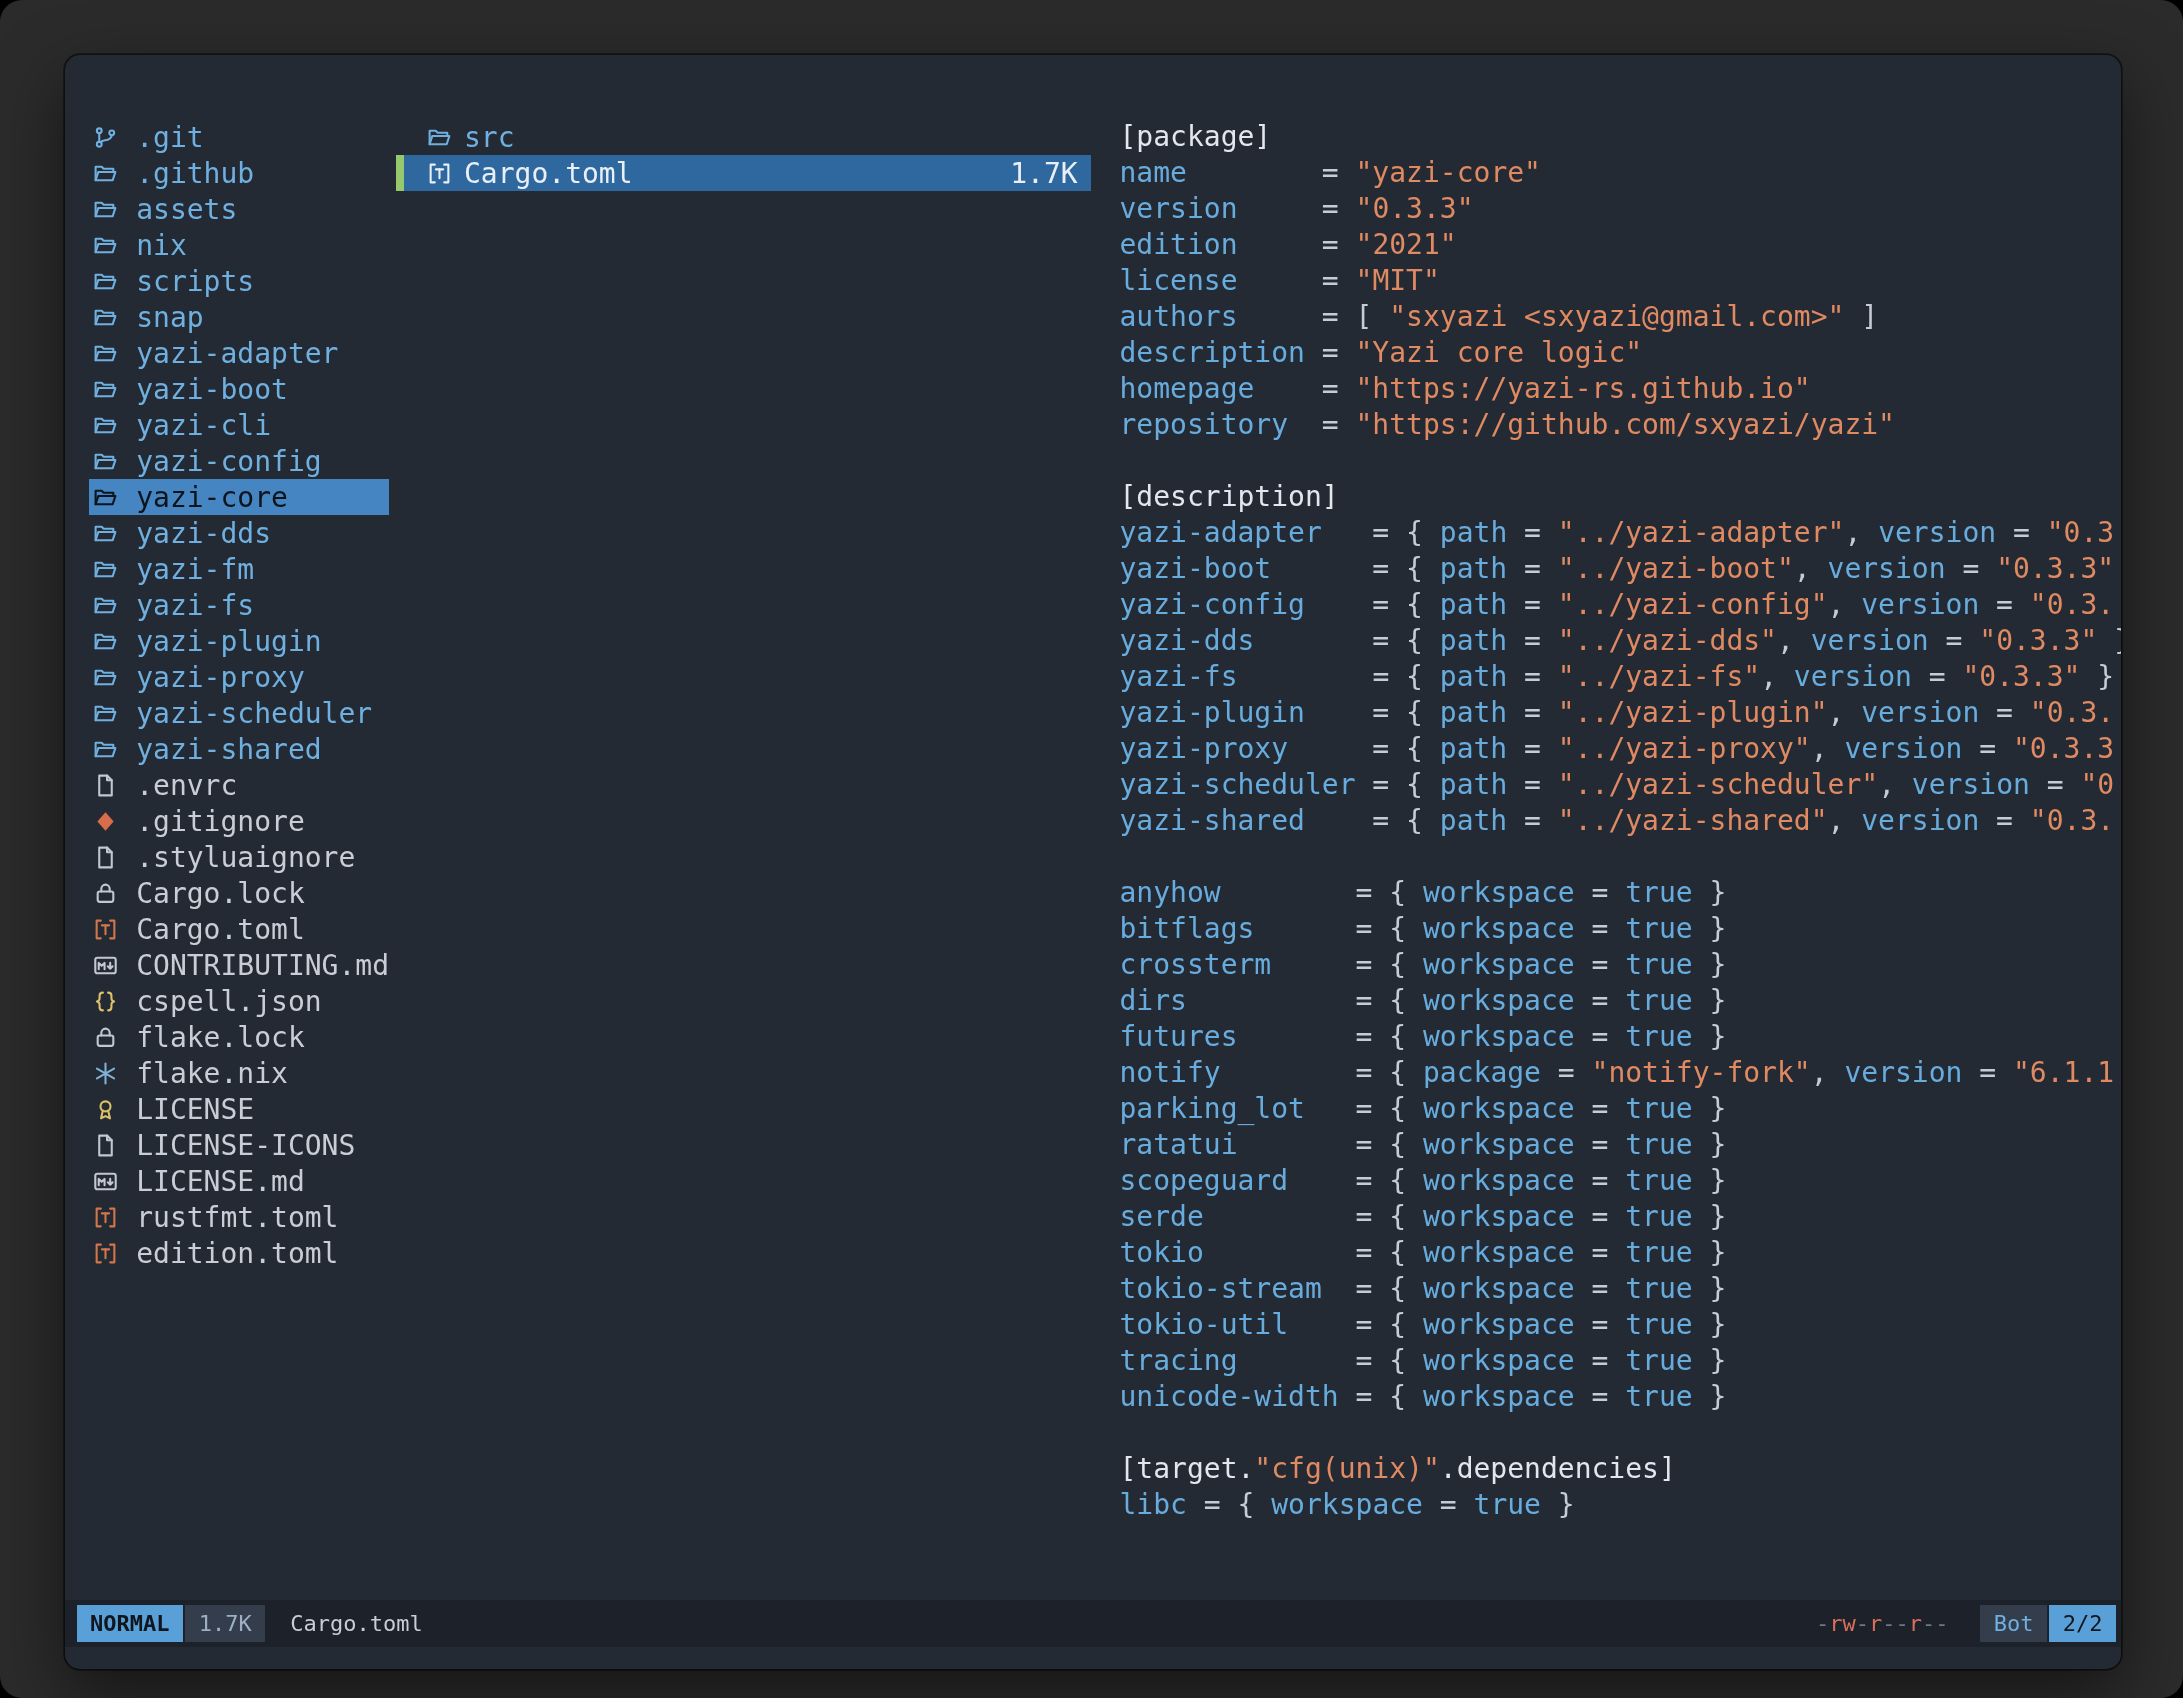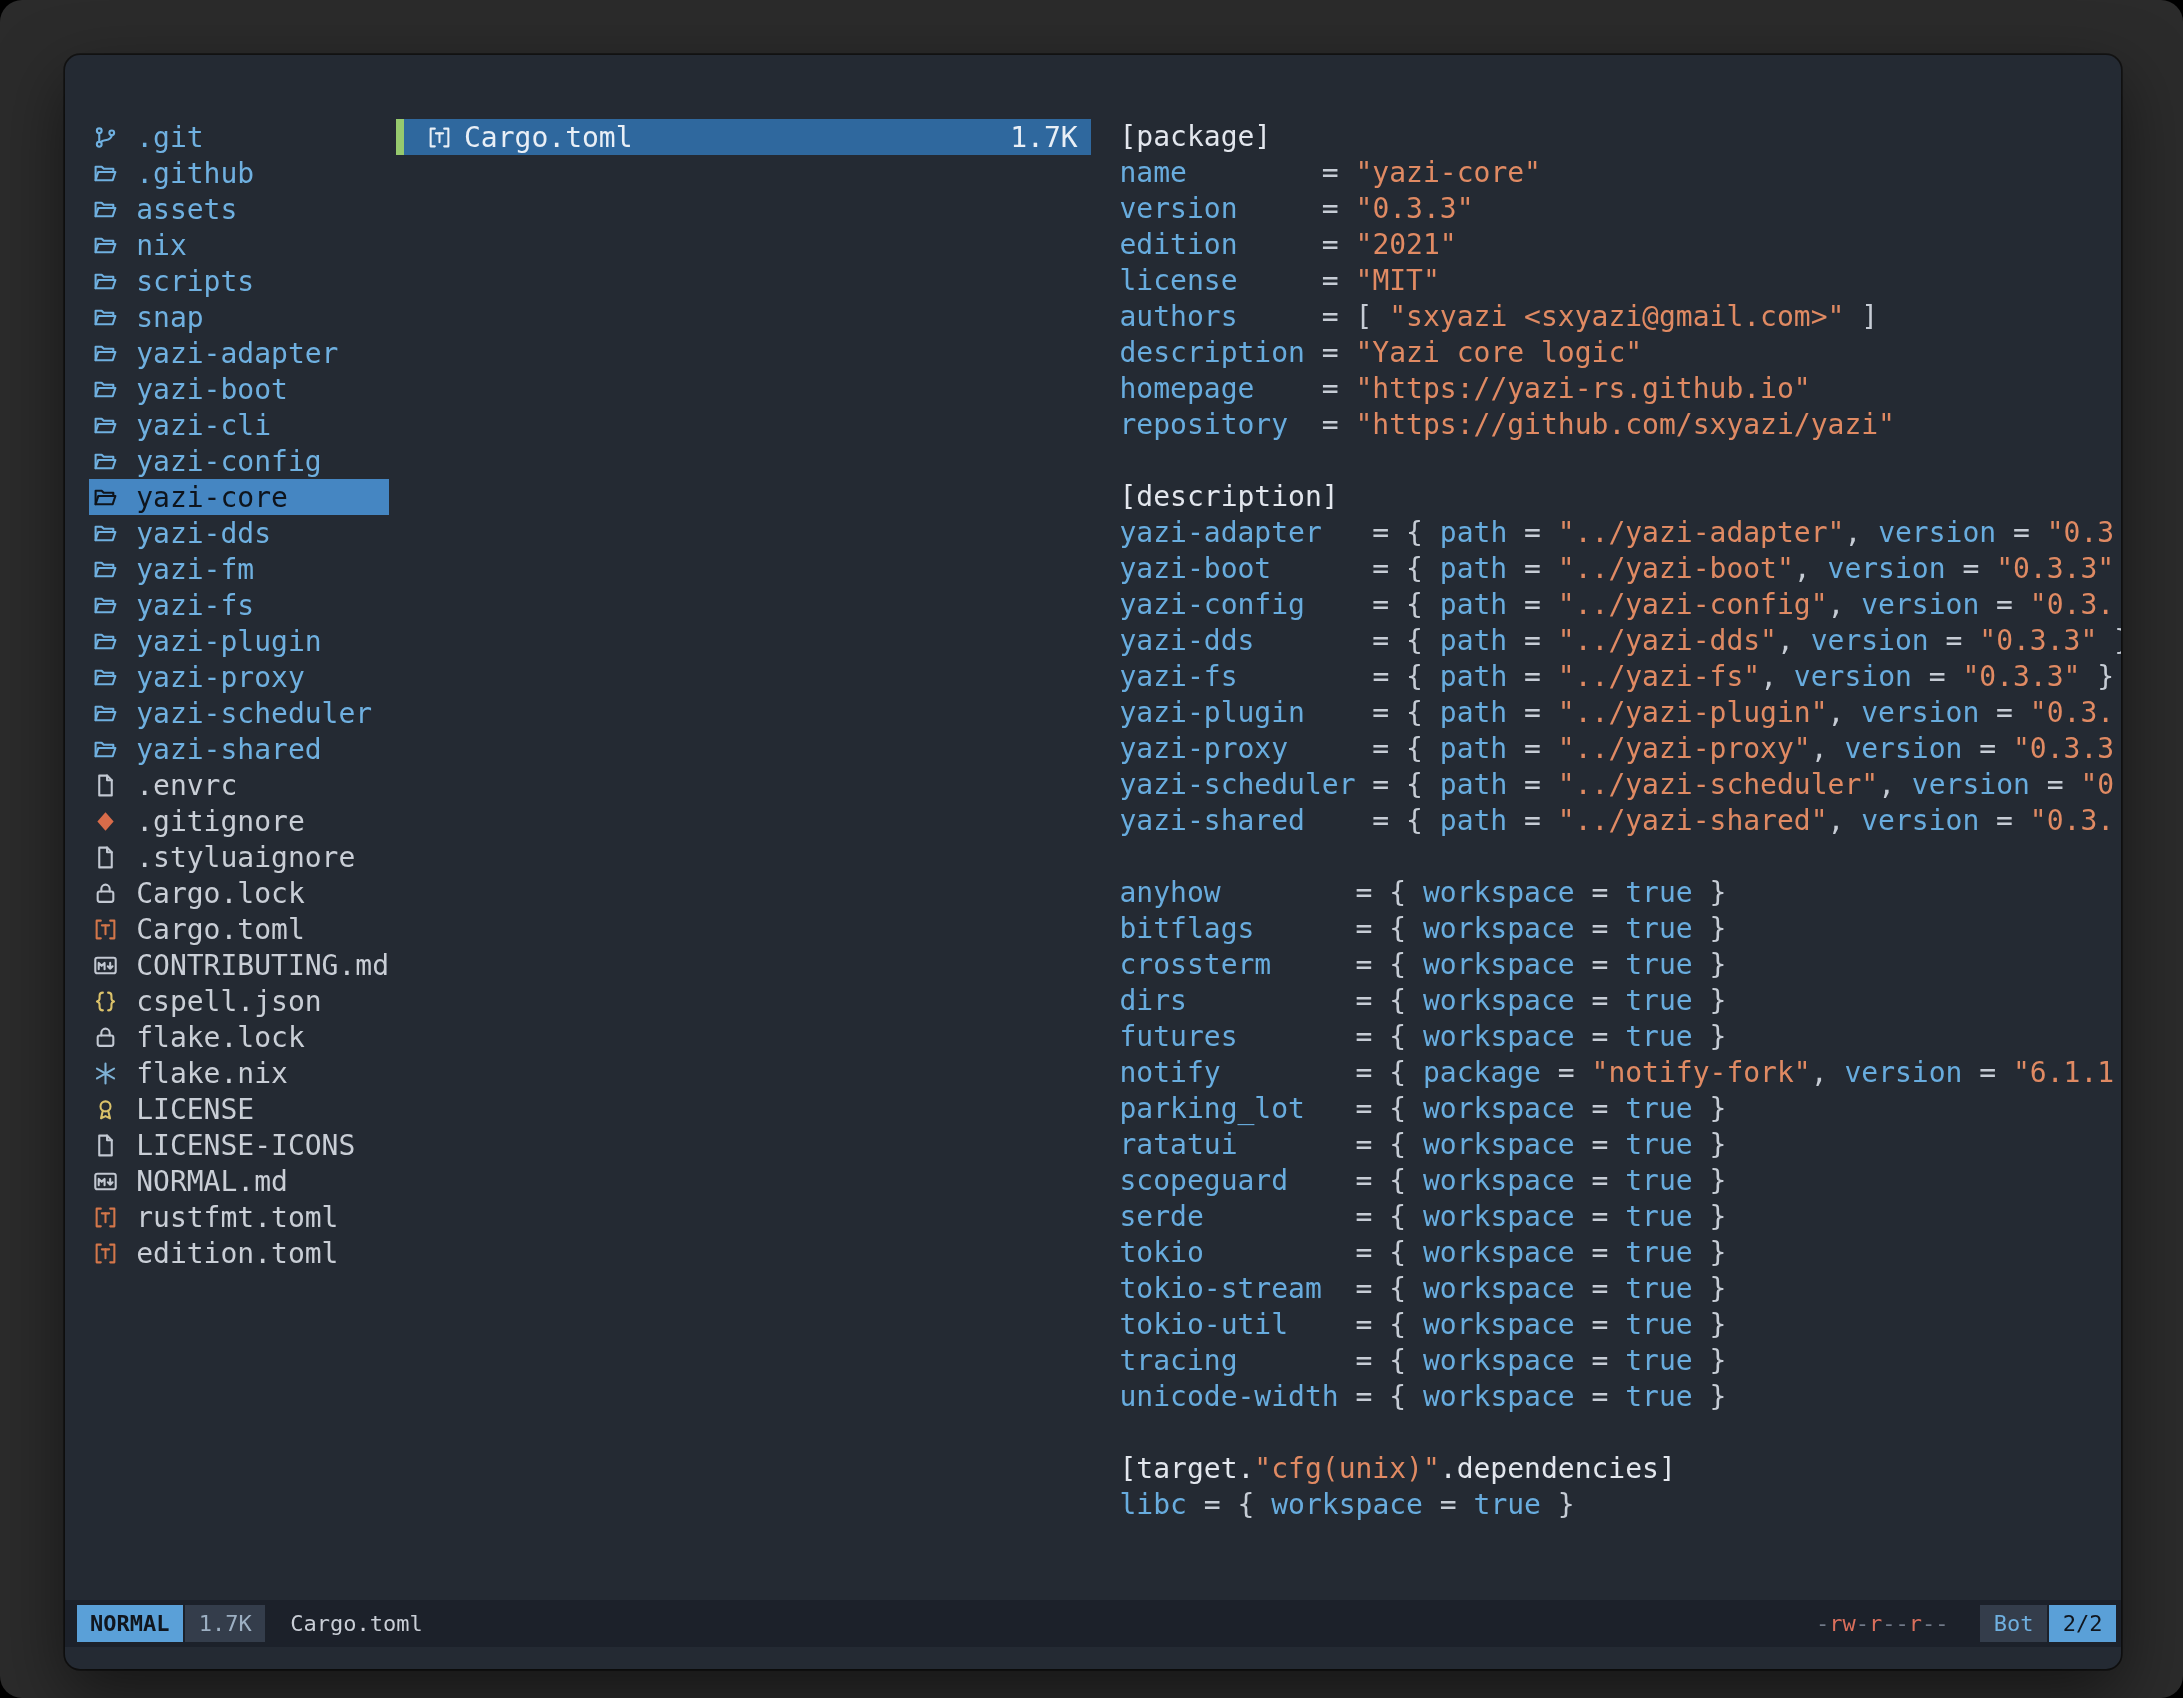--- a/index.html
+++ b/index.html
@@ -172,35 +172,39 @@
                 <path d="M9.5 13l-1.8 7.5 4.3-2.2 4.3 2.2L14.5 13"></path>
               </svg></span><span class="fname">LICENSE</span></div>
           <div class="row"><span class="icon" style="color: rgb(194, 200, 210);"><svg viewBox="0 0 24 24" fill="none" stroke="currentColor" stroke-width="2" stroke-linecap="round" stroke-linejoin="round">
                 <path d="M6 2.5h7.5l4.5 4.5v14.5H6z"></path>
                 <path d="M13.5 2.5V7h4.5"></path>
               </svg></span><span class="fname">LICENSE-ICONS</span></div>
           <div class="row"><span class="icon" style="color: rgb(194, 200, 210);"><svg viewBox="0 0 24 24" fill="none" stroke="currentColor" stroke-width="2" stroke-linecap="round" stroke-linejoin="round">
                 <rect x="2.2" y="4.5" width="19.6" height="15" rx="2"></rect>
                 <path d="M5.5 15.5v-6l2.8 2.8 2.8-2.8v6"></path>
                 <path d="M16.5 9.5v5.6m0 0l-2.3-2.3m2.3 2.3l2.3-2.3"></path>
-              </svg></span><span class="fname">NORMAL.md</span></div>
+              </svg></span><span class="fname">LICENSE.md</span></div>
           <div class="row"><span class="icon" style="color: rgb(211, 118, 74);"><svg viewBox="0 0 24 24" fill="none" stroke="currentColor" stroke-width="2" stroke-linecap="round" stroke-linejoin="round">
                 <path d="M7.5 3.5h-4v17h4"></path>
                 <path d="M16.5 3.5h4v17h-4"></path>
                 <path d="M8.5 8h7"></path>
                 <path d="M12 8v8.5"></path>
               </svg></span><span class="fname">rustfmt.toml</span></div>
           <div class="row"><span class="icon" style="color: rgb(211, 118, 74);"><svg viewBox="0 0 24 24" fill="none" stroke="currentColor" stroke-width="2" stroke-linecap="round" stroke-linejoin="round">
                 <path d="M7.5 3.5h-4v17h4"></path>
                 <path d="M16.5 3.5h4v17h-4"></path>
                 <path d="M8.5 8h7"></path>
                 <path d="M12 8v8.5"></path>
               </svg></span><span class="fname">edition.toml</span></div>
         </div>
       <div class="pane current">
+          <div class="row"><span class="icon" style="color: rgb(111, 176, 224);"><svg viewBox="0 0 24 24" fill="none" stroke="currentColor" stroke-width="2" stroke-linecap="round" stroke-linejoin="round">
+                <path d="M2.5 18.5V5.5h5.8l2 2h9.2v3"></path>
+                <path d="M2.5 18.5l2.6-8h16.4l-2.6 8z"></path>
+              </svg></span><span class="fname dir">src</span></div>
           <div class="row selected"><span class="marker"></span><span class="icon"><svg viewBox="0 0 24 24" fill="none" stroke="currentColor" stroke-width="2" stroke-linecap="round" stroke-linejoin="round">
                 <path d="M7.5 3.5h-4v17h4"></path>
                 <path d="M16.5 3.5h4v17h-4"></path>
                 <path d="M8.5 8h7"></path>
                 <path d="M12 8v8.5"></path>
               </svg></span><span class="fname">Cargo.toml</span><span class="size">1.7K</span></div>
         </div>
       <div class="pane preview">
           <div class="pline"><span class="tok-sec">[package]</span></div>
           <div class="pline"><span class="tok-key">name</span><span class="tok-pun">        = </span><span class="tok-str">"yazi-core"</span></div>

